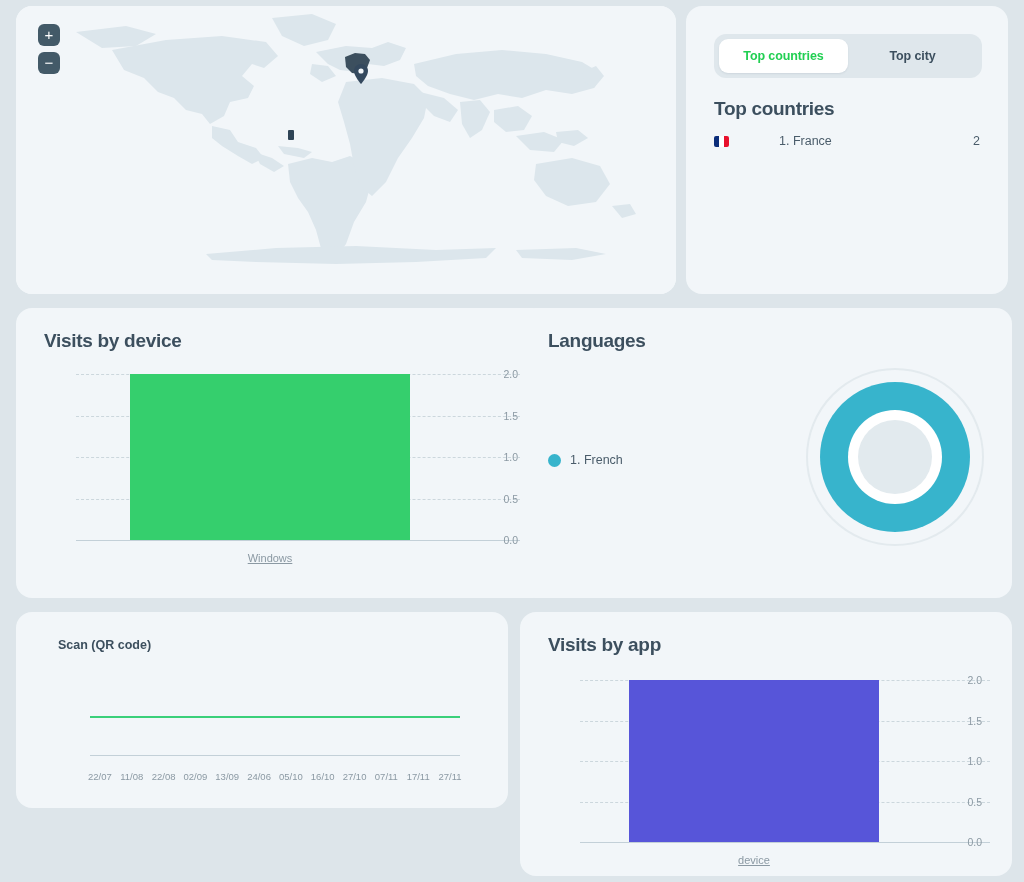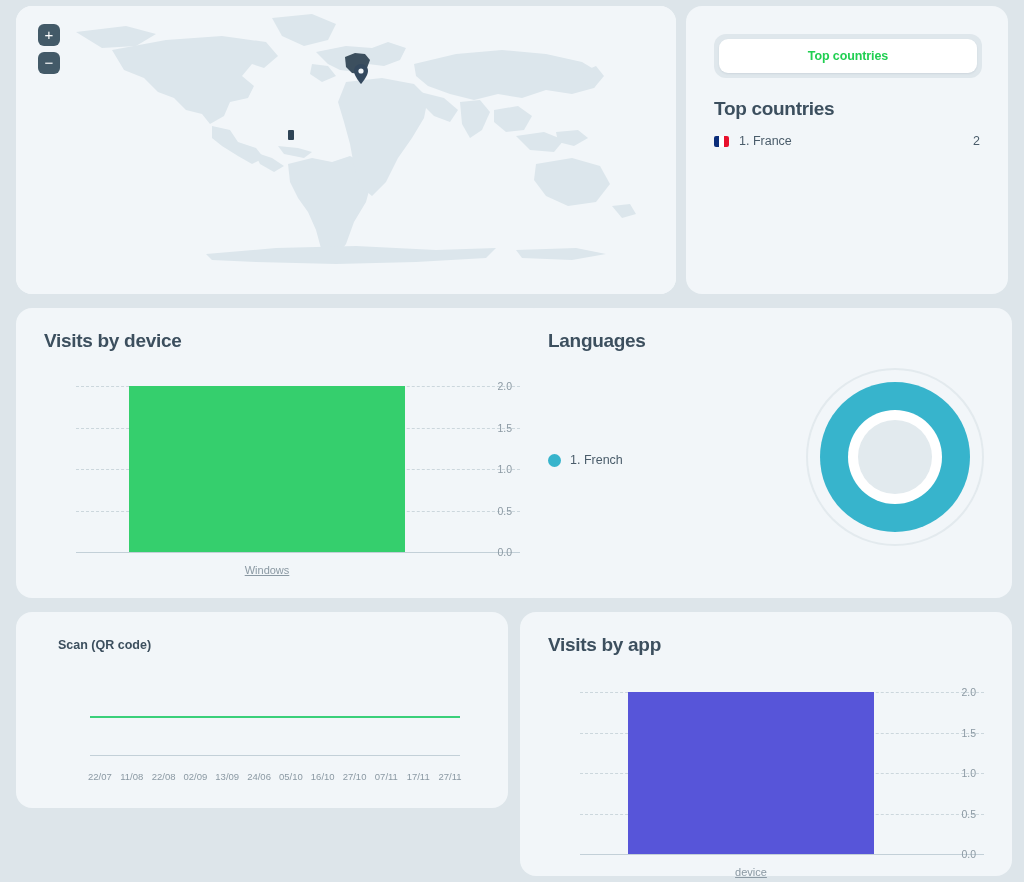--- a/index.html
+++ b/index.html
@@ -113,20 +113,21 @@
     position: absolute;
     left: 28px; top: 126px; right: 28px;
     list-style: none;
   }
   .place-row {
     display: flex;
     align-items: center;
     font-size: 12.5px;
     color: #4a5c6a;
     padding: 2px 0;
+    gap: 40px;
   }
   .flag-icon {
     width: 18px;
     display: inline-flex;
     margin-right: 7px;
     line-height: 1;
   }
   .flag-fr {
     width: 15px; height: 11px;
     border-radius: 2px;
@@ -155,22 +156,22 @@
   }
 
   
   #device-card { left: 16px; top: 308px; width: 532px; height: 290px; }
   #lang-card   { left: 520px; top: 308px; width: 492px; height: 290px; }
   #qr-card     { left: 16px; top: 612px; width: 492px; height: 196px; }
   #app-card    { left: 520px; top: 612px; width: 492px; height: 264px; }
 
   .barchart {
     position: absolute;
-    left: 60px; right: 30px;
-    top: 66px; height: 190px; margin-top: 12px;
+    left: 60px; right: 24px;
+    top: 66px; height: 190px;
   }
   #app-card .barchart { top: 68px; height: 186px; }
 
   .plot {
     position: absolute;
     left: 0; right: 60px; top: 0; bottom: 24px;
   }
 
   .gridline {
     position: absolute;
@@ -368,20 +369,21 @@
         <button class="zoom-btn">
           <span>−</span>
         </button>
       </div>
     </div>
   </div>
 
   <div class="card" id="top-places-card">
     <div class="segmented">
       <button class="seg-tab active">Top countries</button>
+      <button class="seg-tab">Top city</button>
     </div>
 
     <div class="places-title">Top countries</div>
 
     <ul class="places-list">
       <li class="place-row">
         <span class="flag-icon">
           <span class="flag-fr"></span>
         </span>
         <span class="place-label">1. France</span>

